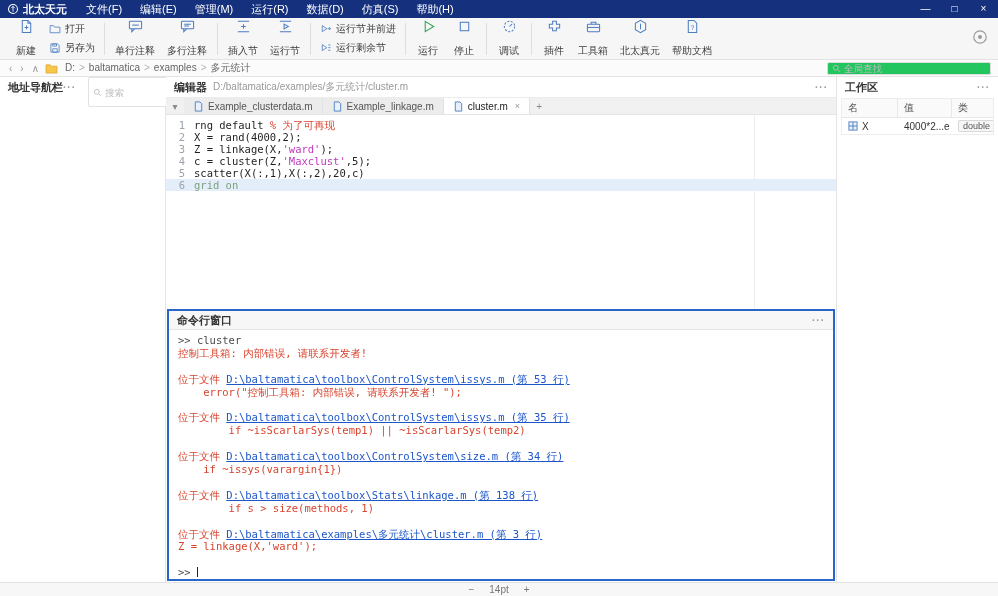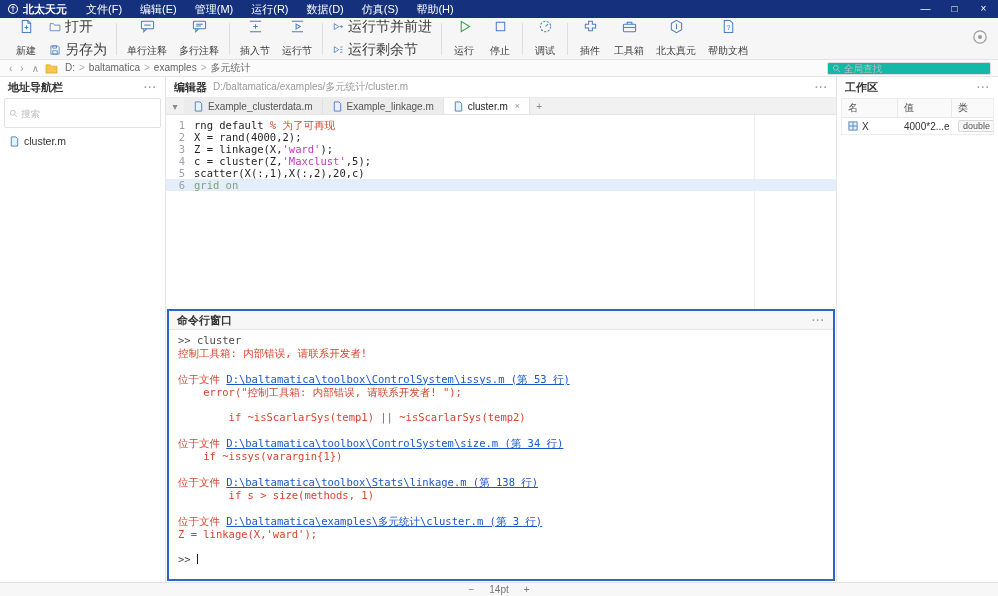--- a/index.html
+++ b/index.html
@@ -19,47 +19,47 @@
 
   
   .toolbar { height:42px; background:#f6f6f7; border-bottom:1px solid #e2e2e2; display:flex;
     align-items:center; padding:1px 4px; flex:0 0 auto; }
   .tb-group { display:flex; align-items:center; gap:2px; padding:0 5px; height:100%; }
   .tb-sep { width:1px; background:#dedede; height:32px; }
   .tb-btn { display:flex; flex-direction:column; align-items:center; justify-content:center; gap:10px;
     padding:2px 5px; font-size:10px; color:#3c3c3c; border-radius:3px; min-width:34px; }
   .tb-btn svg { width:15px; height:15px; stroke:#4d7ec0; fill:none; stroke-width:1.1; }
   .tb-col { display:flex; flex-direction:column; justify-content:center; gap:3px; }
-  .tb-row { display:flex; align-items:center; gap:4px; font-size:14px; color:#3c3c3c; padding:1px 4px; }
+  .tb-row { display:flex; align-items:center; gap:4px; font-size:10px; color:#3c3c3c; padding:1px 4px; }
   .tb-row svg { width:12px; height:12px; stroke:#4d7ec0; fill:none; stroke-width:1.1; }
   .tb-btn svg.green { stroke:#2ca04d; }
   .assist { margin-left:auto; margin-right:6px; }
   .assist svg { width:16px; height:16px; stroke:#9a9a9a; fill:none; stroke-width:1.2; }
 
   
   .pathbar { height:17px; background:#fbfbfb; border-bottom:1px solid #e4e4e4; display:flex;
     align-items:center; font-size:10px; color:#666; padding:0 5px; flex:0 0 auto; }
   .nav-arrow { padding:0 4px; color:#999; font-size:10px; }
   .pathbar .folder { margin:0 4px 0 2px; }
   .crumb { padding:0 3px; }
   .crumb-sep { color:#b3b3b3; padding:0 1px; }
   .global-search { margin-left:auto; margin-right:2px; width:164px; height:13px; border:1px solid #ddd;
-    background:#14b8a6; border-radius:2px; display:flex; align-items:center; padding:0 4px; gap:3px; }
+    background:#22c55e; border-radius:2px; display:flex; align-items:center; padding:0 4px; gap:3px; }
   .global-search svg, .side-search svg { width:9px; height:9px; stroke:#bcbcbc; fill:none; stroke-width:1.3; flex:0 0 auto; }
   .global-search input, .side-search input { border:none; outline:none; flex:1; min-width:0;
     font-size:9.5px; color:#444; background:transparent; }
   input::placeholder { color:#bdbdbd; }
 
   
   .main { flex:1; display:flex; min-height:0; }
   .panel-header { height:21px; display:flex; align-items:center; justify-content:space-between;
     padding:0 8px; font-size:11px; font-weight:bold; color:#333; flex:0 0 auto; }
   .more-btn { color:#9a9a9a; font-weight:bold; font-size:10px; letter-spacing:1px; cursor:default; }
 
-  .left-panel { width:166px; border-right:1px solid #e4e4e4; background:#fff; display:flex; flex-direction:column; }
+  .left-panel { width:166px; border-right:1px solid #e4e4e4; background:#fff; display:flex; flex-direction:row; }
   .side-search { margin:0 4px 5px; height:30px; border:1px solid #e2e2e2; border-radius:2px;
     display:flex; align-items:center; gap:3px; padding:0 4px; background:#fff; }
   .file-item { display:flex; align-items:center; gap:4px; padding:2px 9px; font-size:10.5px; color:#333; }
   .doc-ic { width:11px; height:11px; fill:#e8f0fc; stroke:#4d7ec0; stroke-width:1; flex:0 0 auto; }
 
   .center { flex:1; display:flex; flex-direction:column; min-width:0; background:#fff; }
   .editor-header { height:20px; display:flex; align-items:center; padding:0 8px; gap:6px; flex:0 0 auto; }
   .editor-title { font-weight:bold; color:#333; font-size:11px; }
   .editor-path { color:#999; font-size:10px; }
   .editor-header .more-btn { margin-left:auto; }
@@ -390,20 +390,21 @@
           <span>命令行窗口</span>
           <span class="more-btn">···</span>
         </div>
         <div class="console-body" id="console-lines">
             <div class="cline"><span class="seg-prompt">&gt;&gt; cluster</span></div>
             <div class="cline"><span class="seg-error">控制工具箱: 内部错误, 请联系开发者!</span></div>
             <div class="cline"></div>
             <div class="cline"><span class="seg-error">位于文件 </span><span class="seg-link">D:\baltamatica\toolbox\ControlSystem\issys.m (第 53 行)</span></div>
             <div class="cline"><span class="seg-error">    error("控制工具箱: 内部错误, 请联系开发者! ");</span></div>
             <div class="cline"></div>
+            <div class="cline"><span class="seg-error">位于文件 </span><span class="seg-link">D:\baltamatica\toolbox\ControlSystem\issys.m (第 35 行)</span></div>
             <div class="cline"><span class="seg-error">        if ~isScarlarSys(temp1) || ~isScarlarSys(temp2)</span></div>
             <div class="cline"></div>
             <div class="cline"><span class="seg-error">位于文件 </span><span class="seg-link">D:\baltamatica\toolbox\ControlSystem\size.m (第 34 行)</span></div>
             <div class="cline"><span class="seg-error">    if ~issys(varargin{1})</span></div>
             <div class="cline"></div>
             <div class="cline"><span class="seg-error">位于文件 </span><span class="seg-link">D:\baltamatica\toolbox\Stats\linkage.m (第 138 行)</span></div>
             <div class="cline"><span class="seg-error">        if s &gt; size(methods, 1)</span></div>
             <div class="cline"></div>
             <div class="cline"><span class="seg-error">位于文件 </span><span class="seg-link">D:\baltamatica\examples\多元统计\cluster.m (第 3 行)</span></div>
             <div class="cline"><span class="seg-error">Z = linkage(X,'ward');</span></div>

